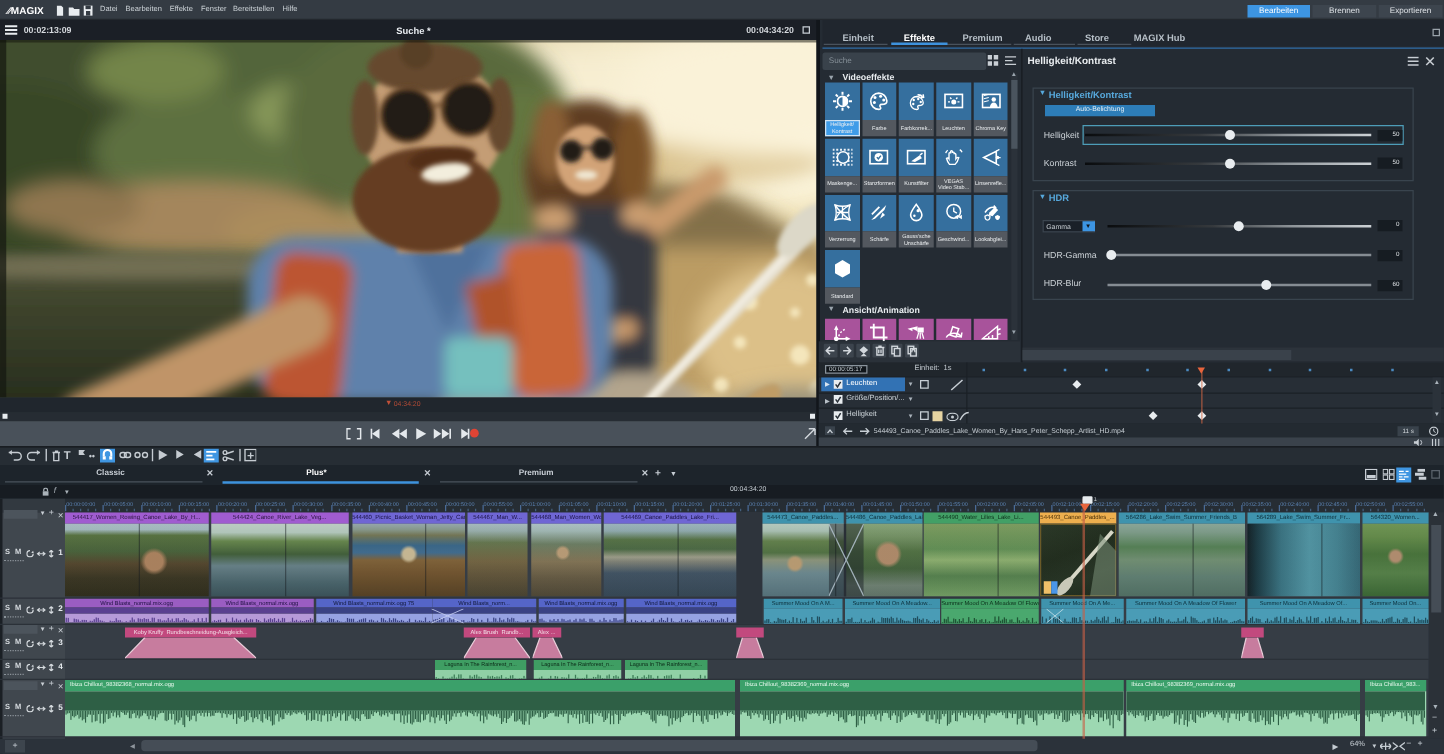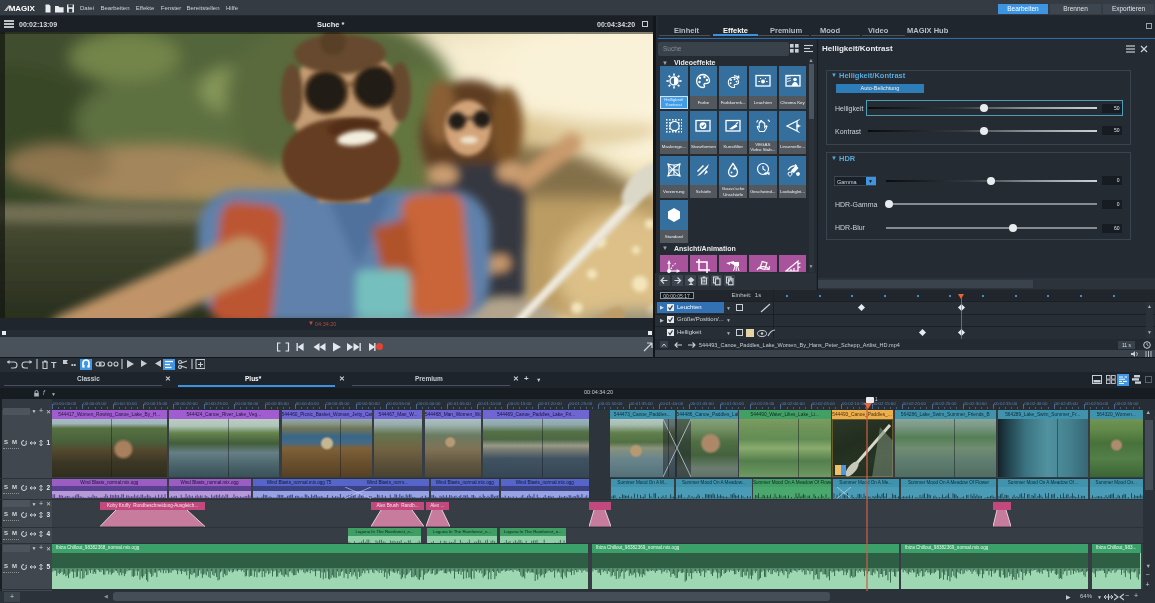--- a/index.html
+++ b/index.html
@@ -188,23 +188,23 @@
   </div>
 <div class="a" style="left:655px;top:16px;width:500px;height:340.5px;background:#242b33;"></div>
 <div class="a" style="left:653px;top:16px;width:2.5px;height:340.5px;background:#12161b;"></div>
 <div class="a" style="left:657.5px;top:16px;width:497.5px;height:21px;background:#20262e;"></div>
 <div class="a" style="left:1146px;top:23px;width:6px;height:6px;border:1px solid #9aa3ab;"></div>
 <div class="a tx" style="left:674px;top:26px;color:#b6bfc7;font-size:7.5px;font-weight:bold;">Einheit</div>
 <div class="a" style="left:659px;top:34.5px;width:51px;height:1px;background:#49525c;"></div>
 <div class="a tx" style="left:723px;top:26px;color:#ffffff;font-size:7.5px;font-weight:bold;">Effekte</div>
 <div class="a tx" style="left:770px;top:26px;color:#b6bfc7;font-size:7.5px;font-weight:bold;">Premium</div>
 <div class="a" style="left:757px;top:34.5px;width:52px;height:1px;background:#49525c;"></div>
-<div class="a tx" style="left:820px;top:26px;color:#b6bfc7;font-size:7.5px;font-weight:bold;">Mood</div>
+<div class="a tx" style="left:820px;top:26px;color:#b6bfc7;font-size:7.5px;font-weight:bold;">Audio</div>
 <div class="a" style="left:811px;top:34.5px;width:49px;height:1px;background:#49525c;"></div>
-<div class="a tx" style="left:868px;top:26px;color:#b6bfc7;font-size:7.5px;font-weight:bold;">Video</div>
+<div class="a tx" style="left:868px;top:26px;color:#b6bfc7;font-size:7.5px;font-weight:bold;">Store</div>
 <div class="a" style="left:862px;top:34.5px;width:43px;height:1px;background:#49525c;"></div>
 <div class="a tx" style="left:907px;top:26px;color:#b6bfc7;font-size:7.5px;font-weight:bold;">MAGIX Hub</div>
 <div class="a" style="left:713px;top:34px;width:45px;height:2px;background:#3e92dd;"></div>
 <div class="a" style="left:657.5px;top:37.5px;width:497.5px;height:1.5px;background:#2f6da8;"></div>
 <div class="a" style="left:657.5px;top:41.5px;width:131px;height:14px;background:#39424b;border-radius:2px;"></div>
 <div class="a tx" style="left:663px;top:45px;color:#848e96;font-size:6.5px;">Suche</div>
 <svg class="a" style="left:790px;top:44px" width="9" height="9" viewBox="0 0 9 9">
     <g fill="#c8ced4">
       <rect x="0" y="0" width="3.6" height="3.6"></rect>
       <rect x="5" y="0" width="3.6" height="3.6"></rect>

